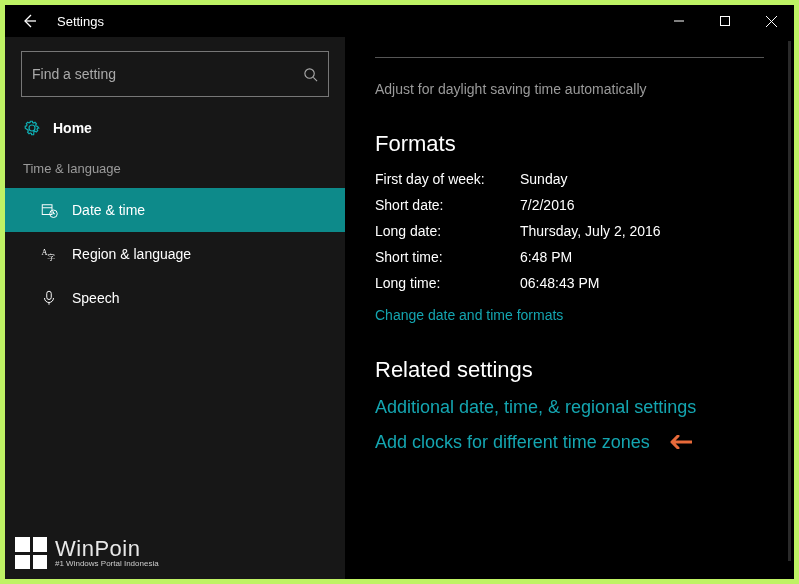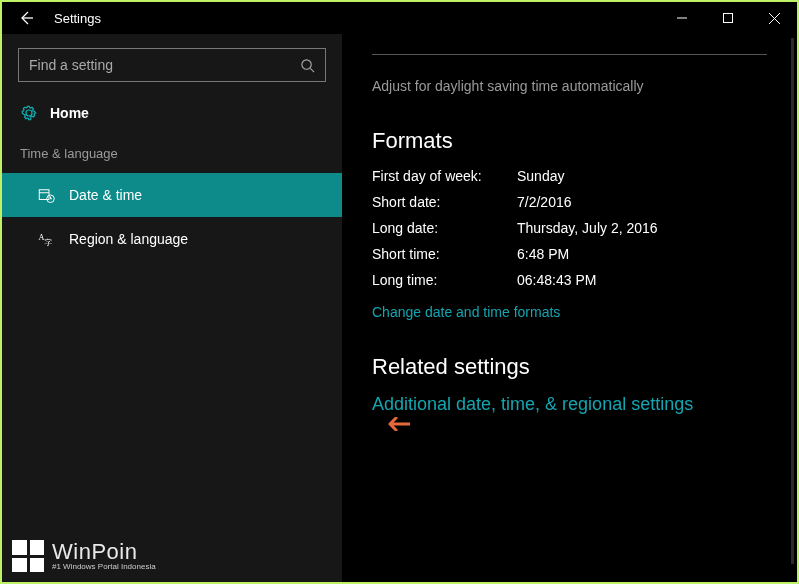--- a/index.html
+++ b/index.html
@@ -5,42 +5,42 @@
   * { margin: 0; padding: 0; box-sizing: border-box; }
   html, body {
     width: 799px; height: 584px;
     font-family: "Segoe UI", sans-serif;
     background: #1a1a1a; overflow: hidden;
     color: #fff;
   }
   .window {
     width: 799px; height: 584px;
     background: #0ea5e9;
-    border: 2px solid #bef264;
+    border: 5px solid #bef264;
     display: flex; flex-direction: column;
   }
   .titlebar {
     height: 32px; display: flex; align-items: center;
     background: #000;
   }
   .back-btn {
     width: 48px; height: 32px; display:flex;align-items:center;justify-content:center;
     color:#fff; font-size:16px;
   }
   .title-text { font-size:13px; color:#fff; margin-left:4px; flex:1; }
   .win-controls { display:flex; }
   .win-btn { width:46px;height:32px;display:flex;align-items:center;justify-content:center;color:#fff;font-size:11px; }
   .body { flex:1; display:flex; overflow:hidden; }
   .sidebar {
     width:340px; background:#171717; display:flex;flex-direction:column;
     padding-top:14px; position:relative;
   }
   .search-wrap { padding:0 16px 14px 16px; }
   .search {
-    width:308px;height:34px;background:transparent;
+    width:308px;height:46px;background:transparent;
     border:1px solid #777;color:#aaa;display:flex;align-items:center;
     padding:16px 10px;justify-content:space-between;font-size:14px;
   }
   .home-row {
     display:flex;align-items:center;gap:12px;
     padding:8px 18px 14px 18px;
   }
   .gear-icon { width:18px;height:18px;color:#0fb0b5; }
   .home-label { font-size:14px;font-weight:600;color:#fff; }
   .category-label {
@@ -166,20 +166,29 @@
             <span>Date &amp; time</span>
           </div>
           <div class="nav-item">
             <span class="nav-icon">
               <svg width="18" height="18" viewBox="0 0 24 24">
                 <text x="2" y="13" font-size="11" fill="#fff" font-family="Segoe UI">A</text>
                 <text x="10" y="20" font-size="10" fill="#fff" font-family="Segoe UI">字</text>
               </svg>
             </span>
             <span>Region &amp; language</span>
+          </div>
+          <div class="nav-item">
+            <span class="nav-icon">
+              <svg width="18" height="18" viewBox="0 0 24 24">
+                <rect x="9" y="3" width="6" height="11" rx="3" stroke="#fff" fill="none" stroke-width="1.3"></rect>
+                <path d="M6 12a6 6 0 0 0 12 0M12 18v3" stroke="#fff" fill="none" stroke-width="1.3"></path>
+              </svg>
+            </span>
+            <span>Speech</span>
           </div>
         </div>
 
       <div class="watermark">
         <div class="wm-grid">
             <div></div>
             <div></div>
             <div></div>
             <div></div>
           </div>
@@ -205,20 +214,21 @@
           <div class="kv-val">Thursday, July 2, 2016</div>
           <div class="kv-key">Short time:</div>
           <div class="kv-val">6:48 PM</div>
           <div class="kv-key">Long time:</div>
           <div class="kv-val">06:48:43 PM</div>
         </div>
       <a class="link">Change date and time formats</a>
 
       <div class="section-h related-h">Related settings</div>
       <a class="link2" style="margin-top:4px">Additional date, time, &amp; regional settings</a><br>
+      <a class="link2">Add clocks for different time zones</a>
       <span class="arrow-callout">
         <svg width="26" height="14" viewBox="0 0 26 14">
             <path d="M26 7 H6 M12 1 L6 7 L12 13" stroke="#e86a3a" stroke-width="3" fill="none" stroke-linecap="round" stroke-linejoin="round"></path>
           </svg>
       </span>
 
       <div class="scrollbar"></div>
     </div>
 
   </div>

